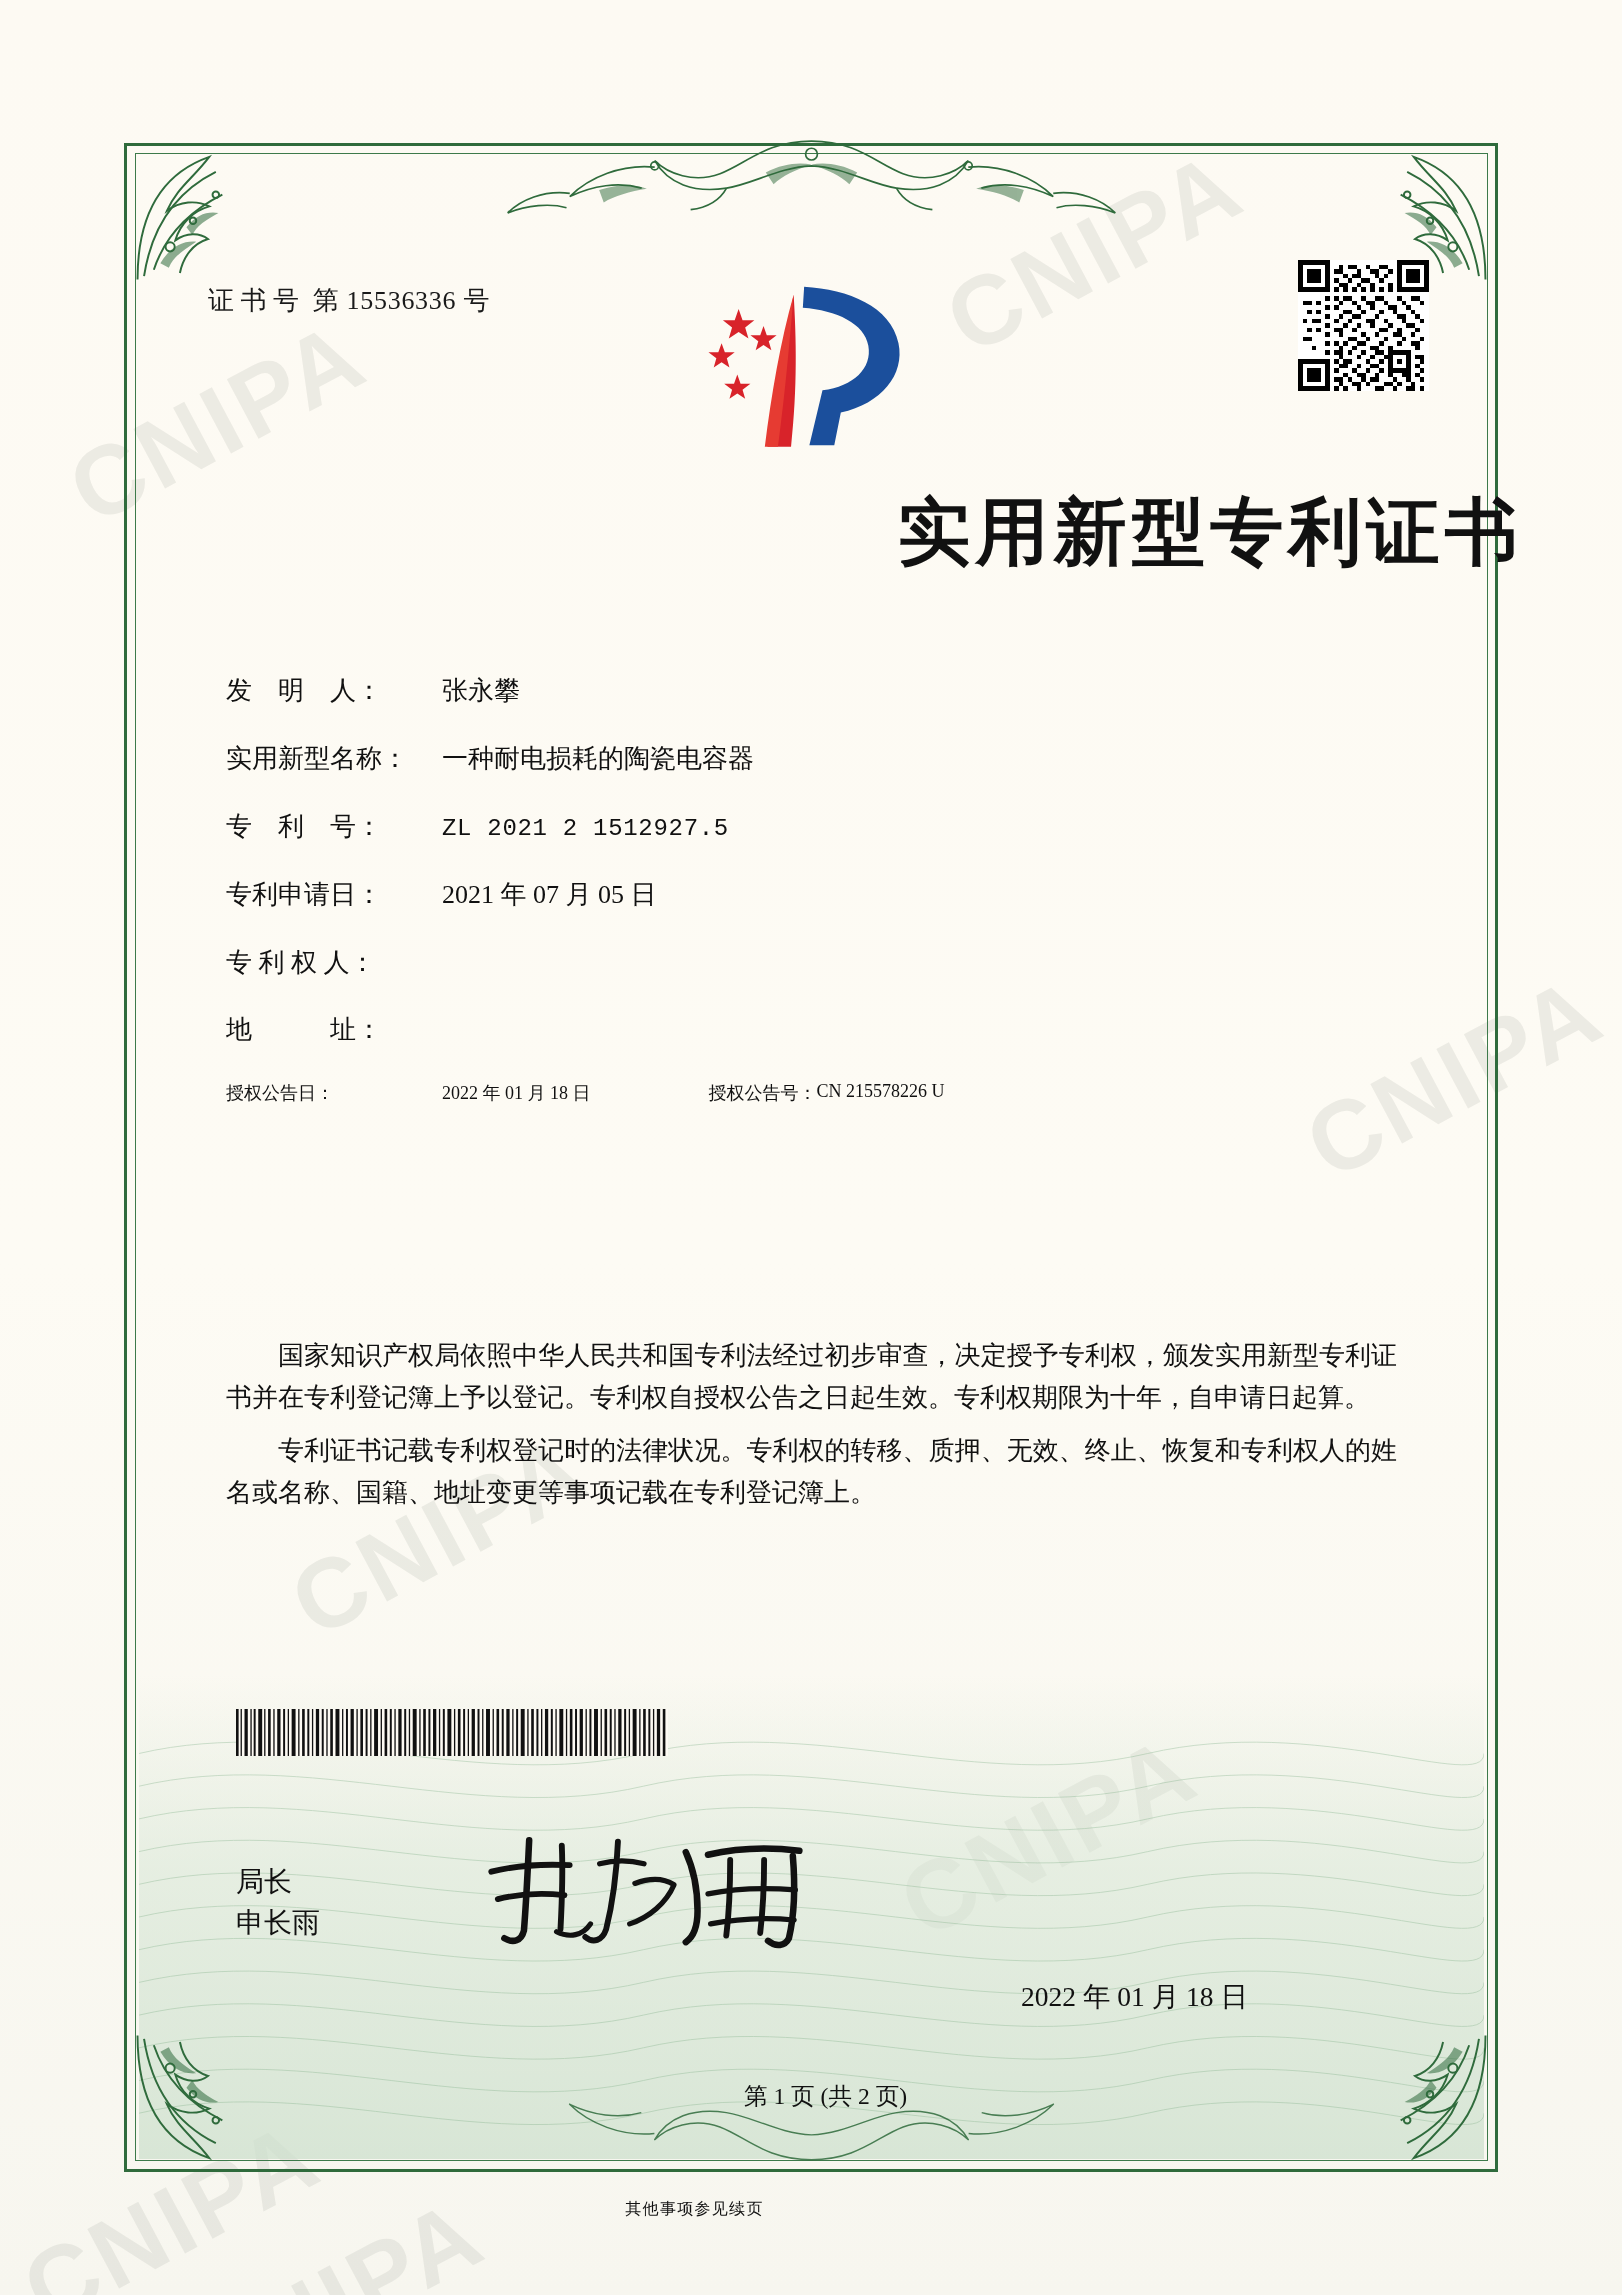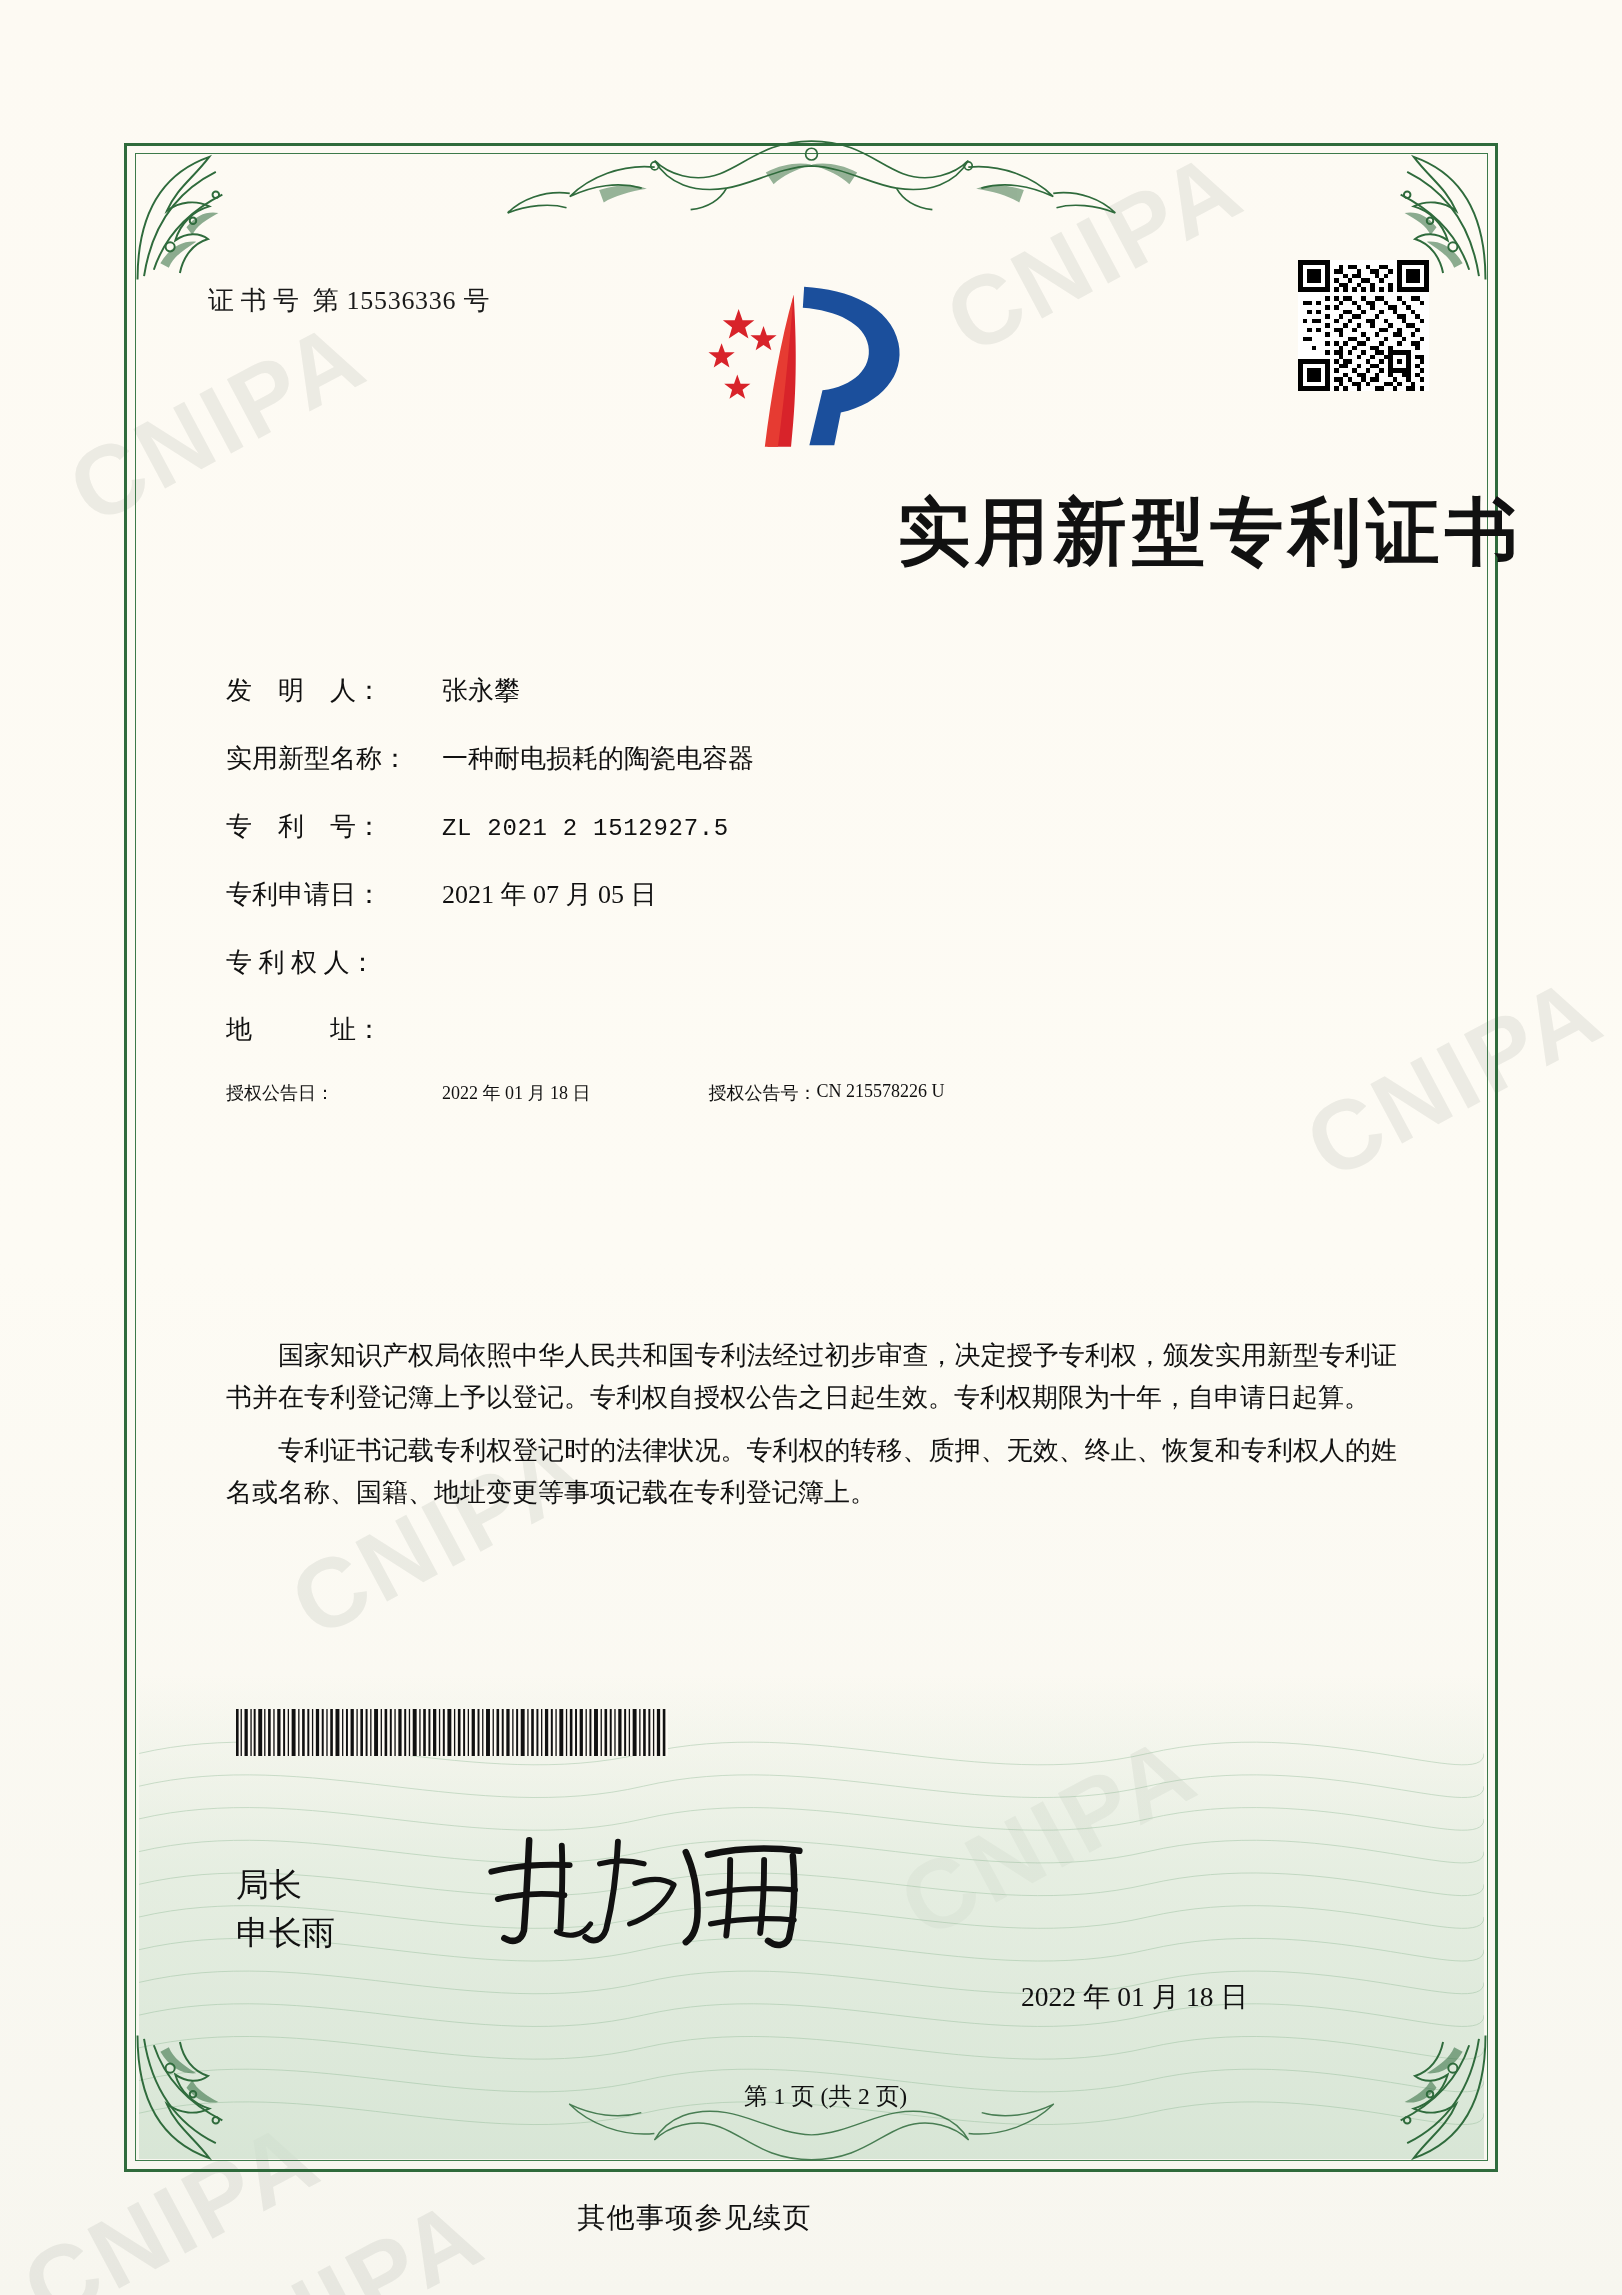--- a/index.html
+++ b/index.html
@@ -217,21 +217,21 @@
     width: 432px;
     height: 47px;
   }
   #barcode svg { width:100%; height:100%; display:block; }
 
   
   #director-label {
     position: absolute;
     left: 236px;
     top: 1862px;
-    font-size: 33px;
+    font-size: 28px;
     line-height: 1.45;
     color: #111111;
   }
   #signature {
     position: absolute;
     left: 478px;
     top: 1826px;
     width: 366px;
     height: 124px;
   }
@@ -256,21 +256,21 @@
     color: #111111;
   }
 
   
   #footer-note {
     position: absolute;
     left: 0;
     top: 2199px;
     width: 1389px;
     text-align: center;
-    font-size: 28px;
+    font-size: 16px;
     color: #111111;
     letter-spacing: 1.3px;
   }
 </style>
 </head>
 <body>
 
 <div id="page">
 
   <div class="wm" style="left:59px; top:366px; font-size:98px; transform:rotate(-28deg);">CNIPA</div>

